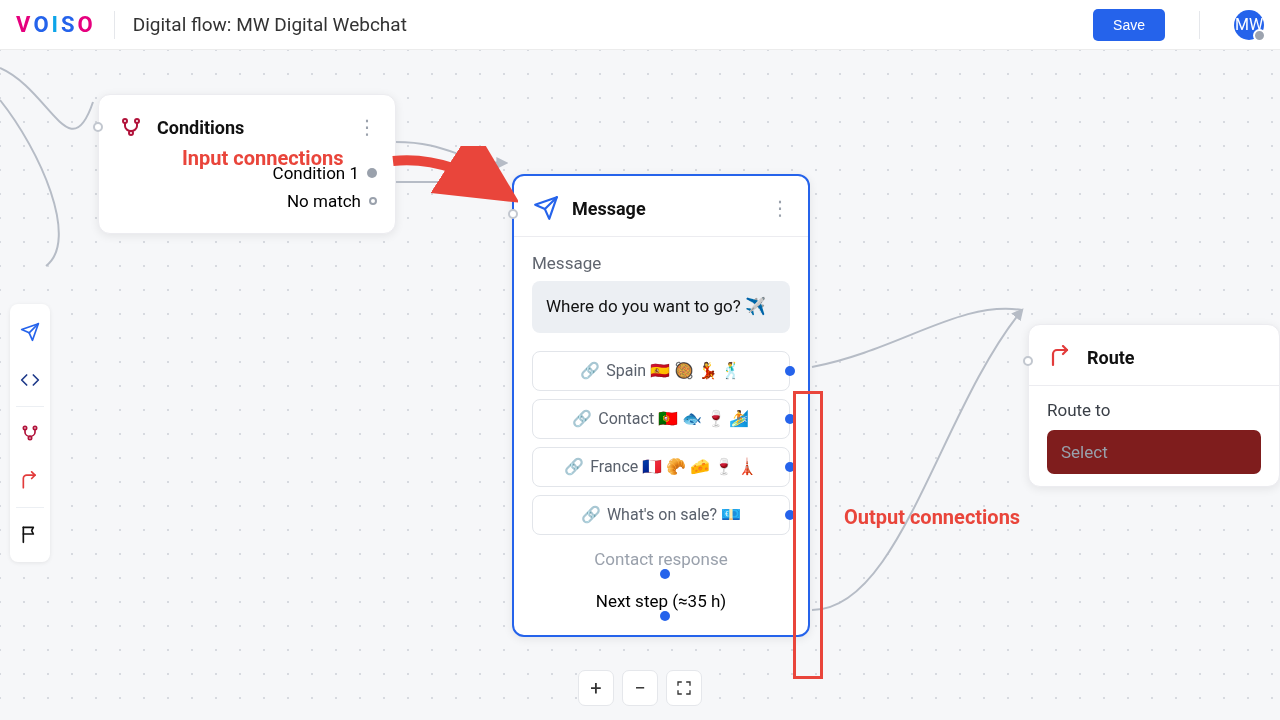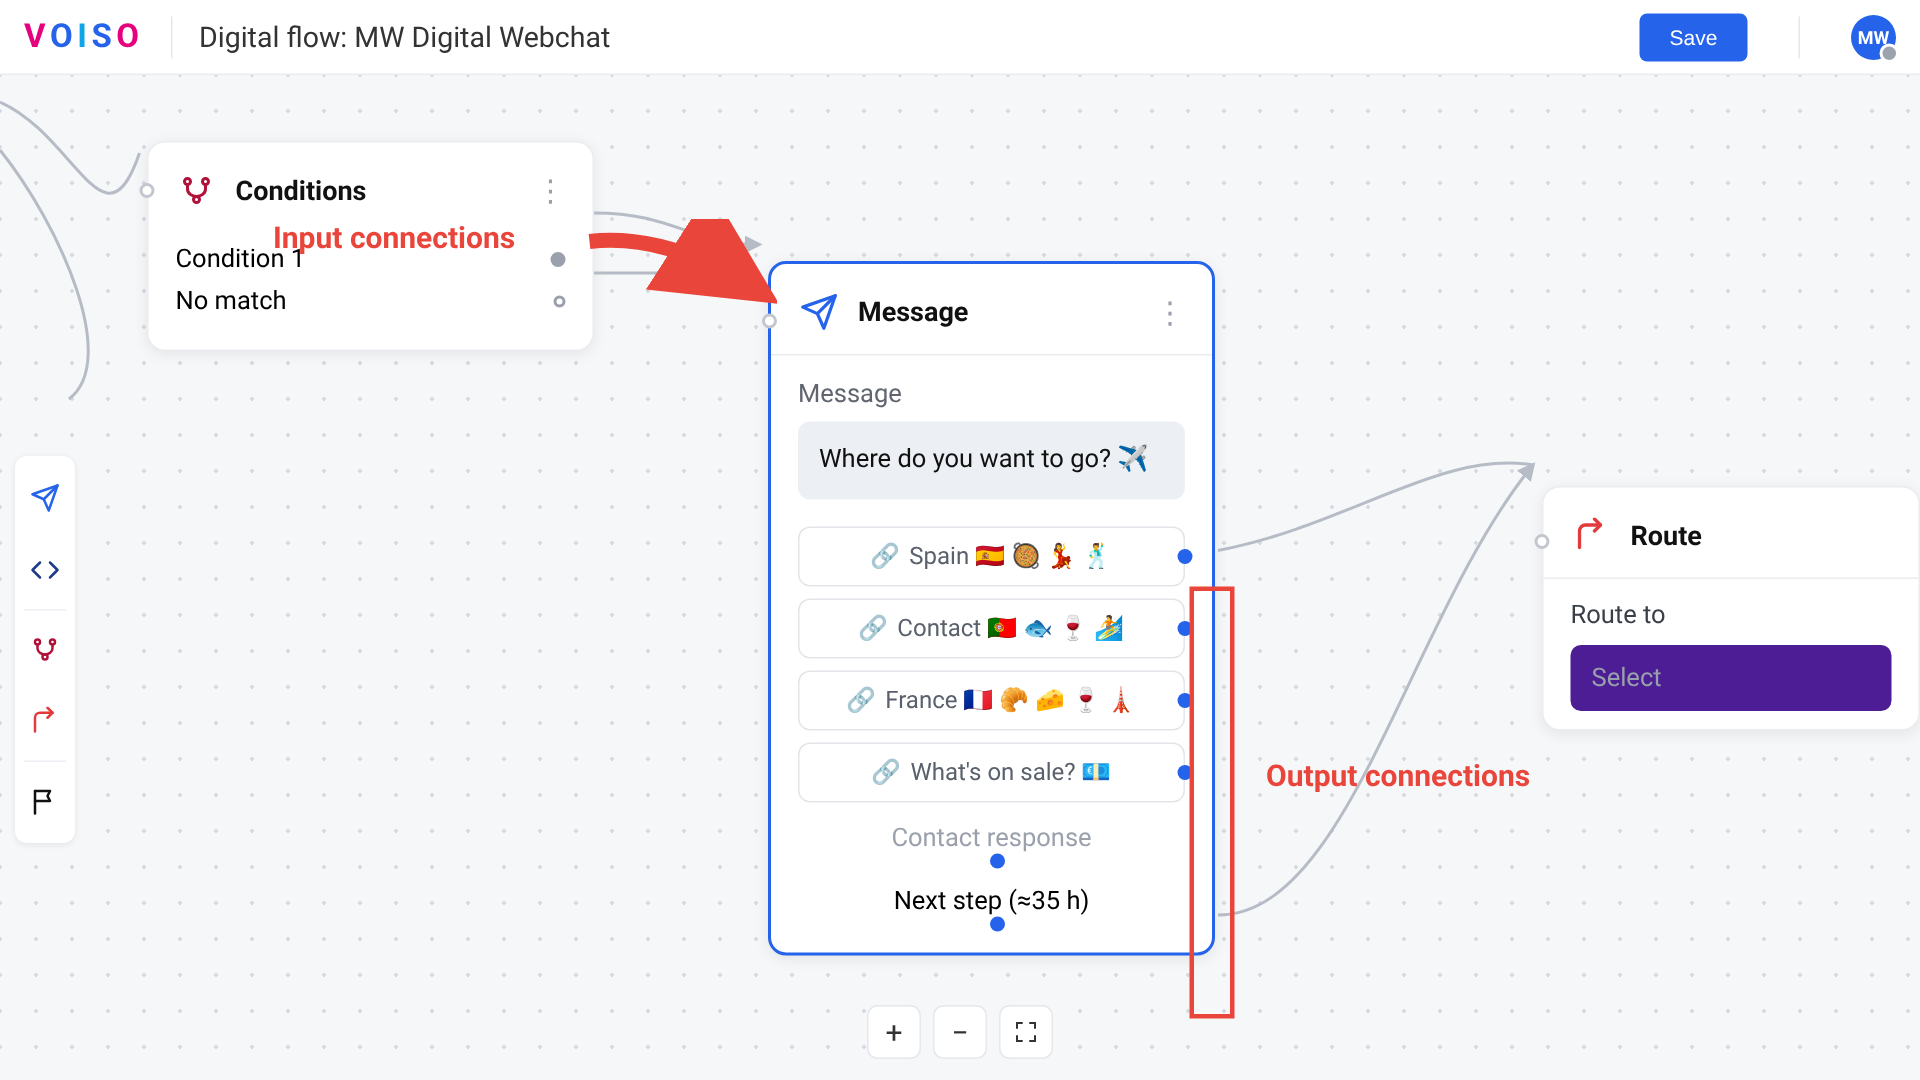--- a/index.html
+++ b/index.html
@@ -9,41 +9,41 @@
   .logo { display: flex; gap: 0; align-items: center; font-weight: 700; font-size: 22px; letter-spacing: 3px; }
   .logo .v { color: #e6007e; }
   .logo .o1 { color: #2563eb; }
   .logo .i { color: #0ea5e9; }
   .logo .s { color: #2563eb; }
   .logo .o2 { color: #e6007e; }
   .vdiv { width: 1px; height: 28px; background: #e5e7eb; margin: 0 18px; }
   .pagetitle { font-size: 19px; color: #333; font-weight: 400; }
   .topright { margin-left: auto; display: flex; align-items: center; gap: 16px; padding-left: 16px; }
   .save-btn { background: #2563eb; color: #fff; border: none; border-radius: 5px; padding: 8px 20px; font-size: 14px; font-weight: 500; cursor: pointer; }
-  .avatar { width: 30px; height: 30px; border-radius: 50%; background: #2563eb; color: #fff; display: flex; align-items: center; justify-content: center; font-size: 12px; font-weight: 700; position: relative; }
+  .avatar { width: 30px; height: 30px; border-radius: 50%; background: #2563eb; color: #fff; display: flex; align-items: center; justify-content: center; font-size: 16px; font-weight: 400; position: relative; }
   .avatar::after { content: ""; position: absolute; right: -2px; bottom: -2px; width: 9px; height: 9px; border-radius: 50%; background: #9ca3af; border: 2px solid #fff; }
   
   .canvas { position: absolute; inset: 50px 0 0 0; background: #f6f7f9; background-image: radial-gradient(#d7dae0 1.2px, transparent 1.2px); background-size: 24px 24px; background-position: 12px 12px; }
   
   .toolbar { position: absolute; top: 254px; left: 10px; width: 40px; background: #fff; border-radius: 8px; box-shadow: 0 1px 4px rgba(0,0,0,.08); display: flex; flex-direction: column; padding: 4px 0; z-index: 10; }
   .tool { width: 40px; height: 48px; display: flex; align-items: center; justify-content: center; cursor: pointer; }
   .tool svg { width: 20px; height: 20px; }
   .tool-sep { height: 1px; background: #eceff3; margin: 2px 6px; }
   
   .card { position: absolute; background: #fff; border-radius: 12px; box-shadow: 0 2px 10px rgba(0,0,0,.08); border: 1px solid #ececf0; }
   .card.selected { border: 2px solid #2563eb; }
   .card-head { display: flex; align-items: center; padding: 18px 18px 14px 18px; gap: 12px; }
   .card-head.border { border-bottom: 1px solid #ececf0; }
   .card-icon { width: 28px; height: 28px; display:flex; align-items:center; justify-content:center; }
   .card-title { font-size: 18px; font-weight: 700; color: #111; }
   .card-menu { margin-left: auto; color: #9aa1ac; font-size: 20px; line-height: 1; cursor: pointer; }
   
   #conditions { top: 44px; left: 98px; width: 298px; }
   #conditions .rows { padding: 4px 0 18px 0; }
-  .cond-row { display: flex; align-items: center; justify-content: space-between; padding: 4px 18px 4px 18px; position: relative; gap: 46px; }
+  .cond-row { display: flex; align-items: center; justify-content: flex-end; padding: 4px 18px 4px 18px; position: relative; }
   .cond-row span.label { font-size: 17px; }
   .cond-row .hollow { color: #000000; }
   .port { width: 10px; height: 10px; border-radius: 50%; background: #9aa1ac; margin-left: 8px; flex-shrink: 0; }
   .port.hollow { background: #fff; border: 2px solid #9aa1ac; width: 8px; height: 8px; }
   .port.blue { background: #2563eb; }
   .in-port { position:absolute; left:-6px; top:50%; transform:translateY(-50%); width:10px; height:10px; border-radius:50%; border:2px solid #c2c7cf; background:#fff; }
   
   #message { top: 124px; left: 512px; width: 298px; }
   #message .body { padding: 16px 18px 14px 18px; }
   .field-label { font-size: 17px; color: #60656f; margin-bottom: 8px; display:block; }
@@ -53,21 +53,21 @@
   .option .link-icon { opacity:.7; }
   .option .port { position:absolute; right:-6px; top:50%; transform:translateY(-50%); margin:0; }
   .extra-rows { margin-top: 10px; display:flex; flex-direction:column; gap:8px; }
   .extra-row { position:relative; height:34px; display:flex; align-items:center; justify-content:flex-end; padding-right:0;flex-direction:column; }
   .extra-row span.label { font-size:17px; }
   .extra-row .muted { color:#9aa1ac; }
   .extra-row .port { margin-left:8px; }
   
   #route { top: 274px; left: 1028px; width: 252px; }
   #route .body { padding: 14px 18px 12px 18px; }
-  .select-box { margin-top:10px; background:#4c1d95; border-radius:7px; height:44px; display:flex; align-items:center; padding:0 14px; color:#98a0ab; font-size:17px; cursor:pointer; }
+  .select-box { margin-top:10px; background:#7f1d1d; border-radius:7px; height:44px; display:flex; align-items:center; padding:0 14px; color:#98a0ab; font-size:17px; cursor:pointer; }
   #route .in-port { top: 36px; }
   
   .zoombar { position:absolute; bottom:14px; left:50%; transform:translateX(-50%); display:flex; gap:8px; z-index:10; }
   .zbtn { width:36px; height:36px; border-radius:7px; background:#fff; border:1px solid #e5e7eb; display:flex; align-items:center; justify-content:center; font-size:20px; color:#333; cursor:pointer; }
   
   .ann { position:absolute; color:#e9453b; font-weight:700; font-size:20px; z-index:30; pointer-events:none; }
   #ann1 { top: 96px; left: 182px; }
   #ann2 { top: 454px; left: 844px; line-height:1.3; }
   .highlight-box { position:absolute; border:3px solid #e9453b; z-index:29; pointer-events:none; }
   #hbox { top:341px; left:793px; width:30px; height:288px; }

